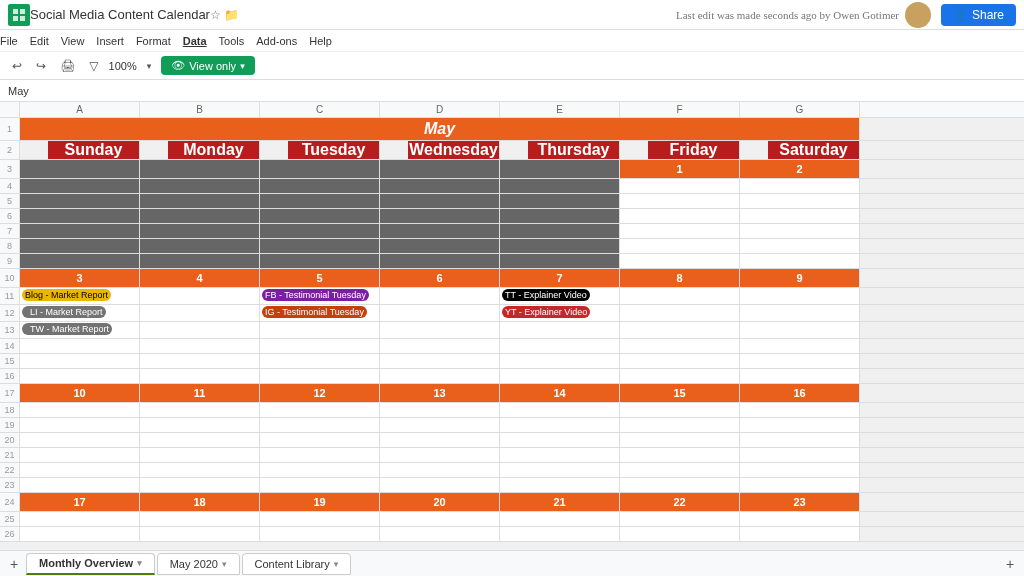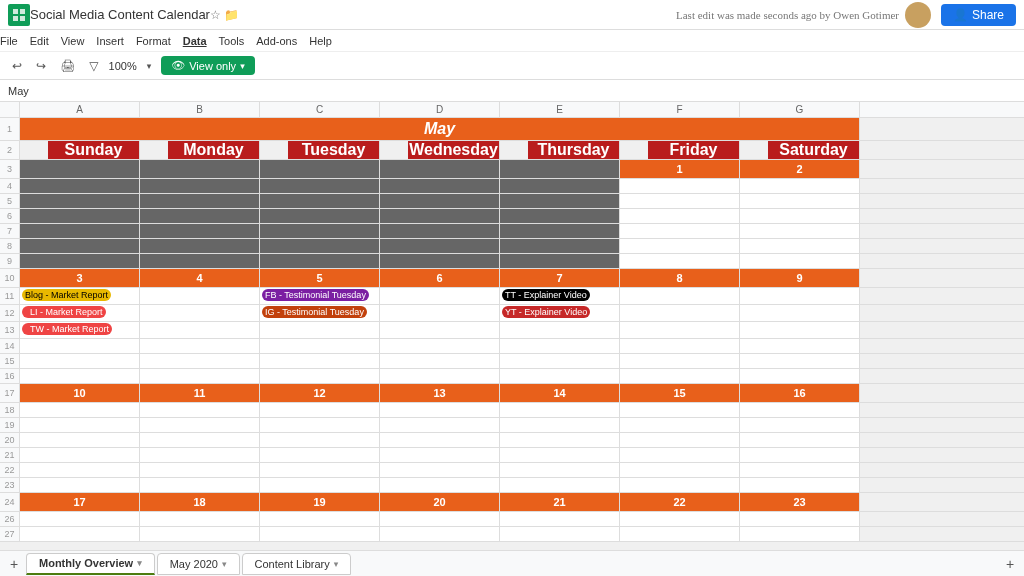--- a/index.html
+++ b/index.html
@@ -237,21 +237,21 @@
       color: white;
       padding: 1px 3px;
       margin: 1px 2px;
       border-radius: 6px;
       display: inline-block;
       white-space: nowrap;
       overflow: hidden;
       max-width: 114px;
     }
     .tag-yellow { background: #e8b800; color: #000; }
-    .tag-blue { background: #ef4444; padding-left: 8px; }
+    .tag-blue { background: #737373; padding-left: 8px; }
     .tag-teal { background: #c2410c; }
     .tag-purple { background: #7b1fa2; }
     .tag-black { background: #000; }
     .tag-red { background: #c62828; }
 
     
     #tab-bar {
       height: 26px;
       background: #f8f9fa;
       border-top: 1px solid #ddd;
@@ -681,31 +681,31 @@
         </div>
       <div class="cal-cell orange-header">
           <span class="day-num">22</span>
         </div>
       <div class="cal-cell orange-header">
           <span class="day-num">23</span>
         </div>
     </div>
 
     <div class="cal-row" style="min-height:11px;">
+        <div class="row-num">25</div>
+        <div class="cal-cell white-cell"></div>
+        <div class="cal-cell white-cell"></div>
+        <div class="cal-cell white-cell"></div>
+        <div class="cal-cell white-cell"></div>
+        <div class="cal-cell white-cell"></div>
+        <div class="cal-cell white-cell"></div>
+        <div class="cal-cell white-cell"></div>
+      </div>
+    <div class="cal-row" style="min-height:11px;">
         <div class="row-num">26</div>
-        <div class="cal-cell white-cell"></div>
-        <div class="cal-cell white-cell"></div>
-        <div class="cal-cell white-cell"></div>
-        <div class="cal-cell white-cell"></div>
-        <div class="cal-cell white-cell"></div>
-        <div class="cal-cell white-cell"></div>
-        <div class="cal-cell white-cell"></div>
-      </div>
-    <div class="cal-row" style="min-height:11px;">
-        <div class="row-num">27</div>
         <div class="cal-cell white-cell"></div>
         <div class="cal-cell white-cell"></div>
         <div class="cal-cell white-cell"></div>
         <div class="cal-cell white-cell"></div>
         <div class="cal-cell white-cell"></div>
         <div class="cal-cell white-cell"></div>
         <div class="cal-cell white-cell"></div>
       </div>
 
   </div>

